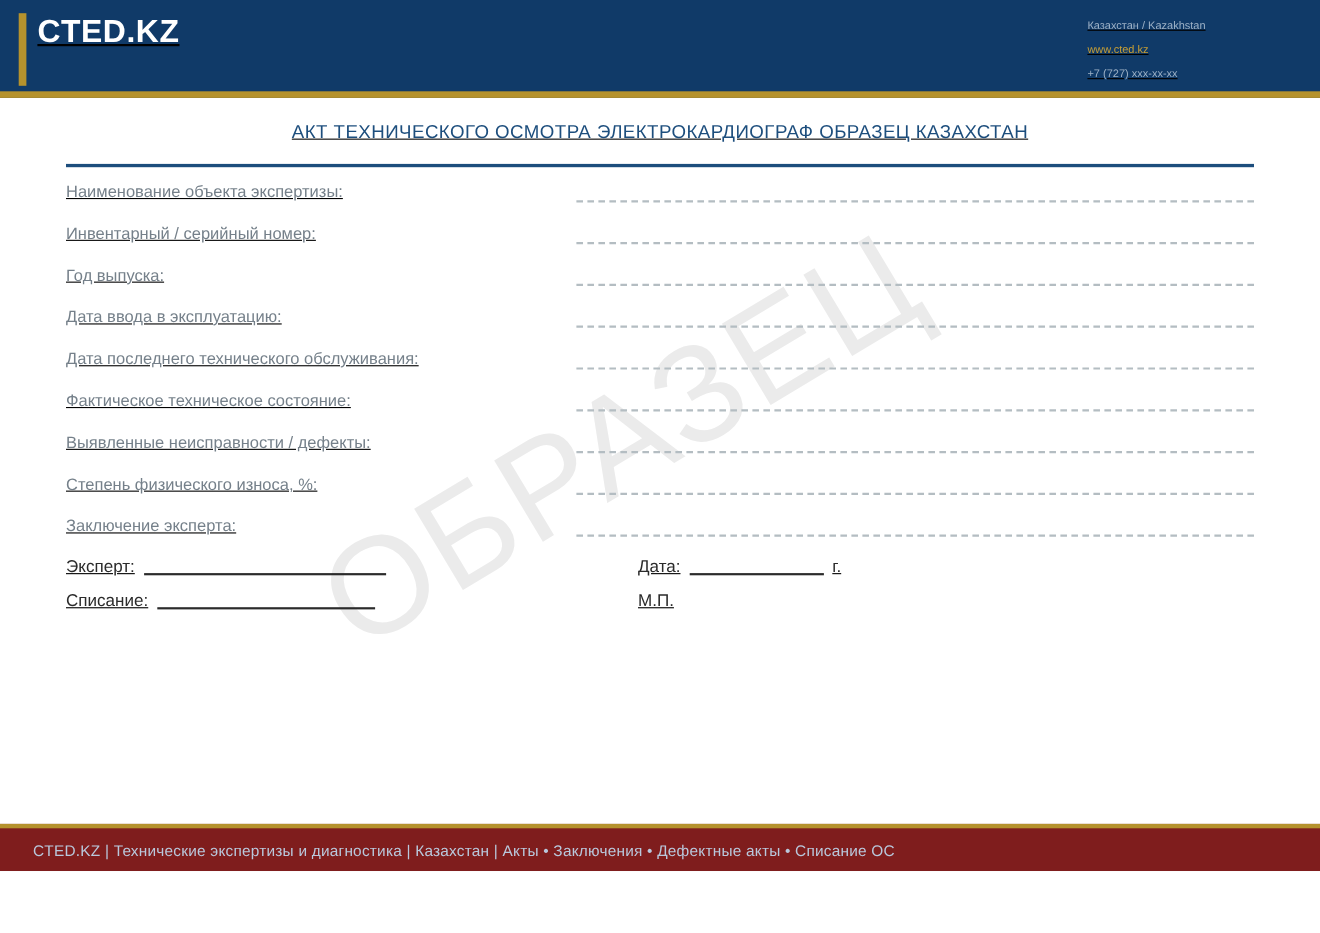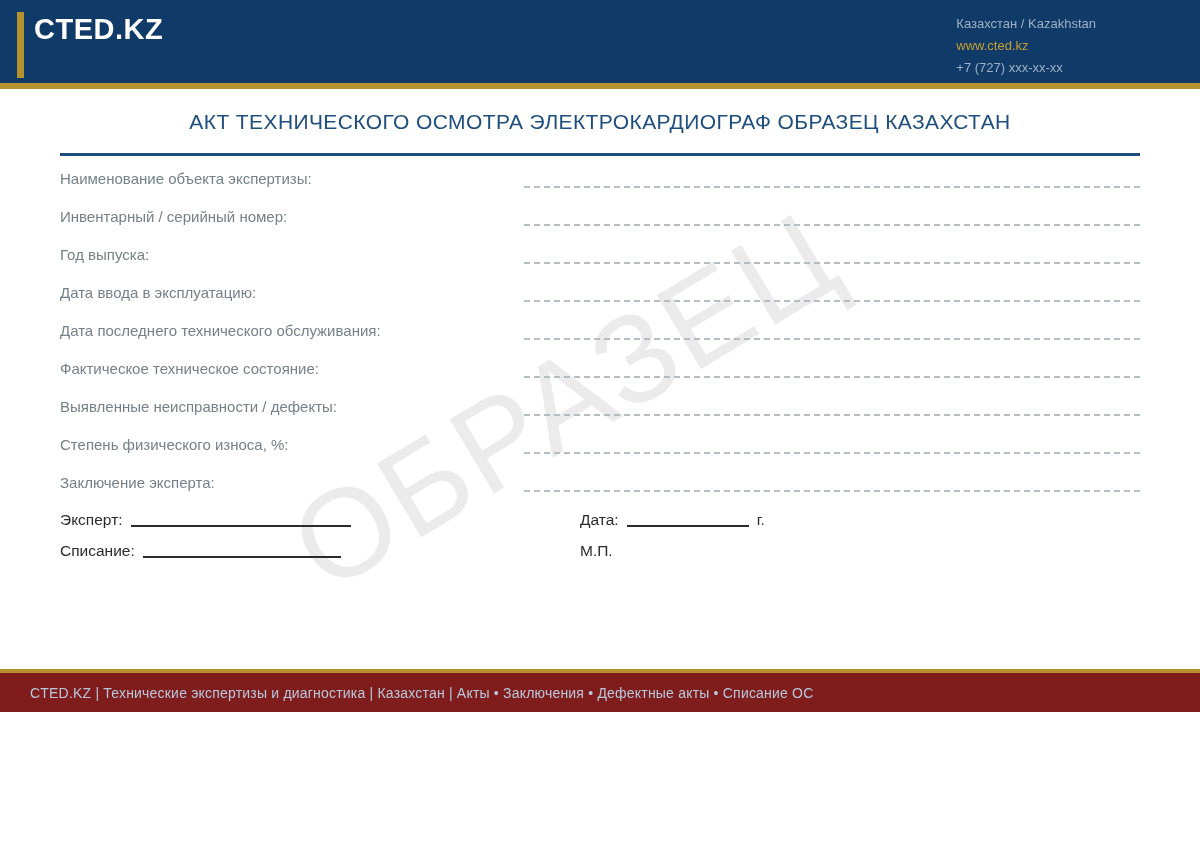--- a/index.html
+++ b/index.html
@@ -2,23 +2,24 @@
 <html><head>
 <meta charset="utf-8">
 <style>
   * { margin: 0; padding: 0; box-sizing: border-box; }
   html, body { background: #fff; }
   body { font-family: "Liberation Sans", sans-serif; }
 
   .page {
     position: relative;
     width: 1200px;
-    height: 712px;
+    height: 792px;
     background: #ffffff;
     overflow: hidden;
+    text-decoration: underline;
   }
 
   
   .header {
     position: relative;
     height: 89px;
     background: #103a68;
     border-bottom: 6px solid #b5922d;
     display: flex;
     justify-content: space-between;
@@ -42,40 +43,40 @@
     line-height: 34px;
   }
   .tagline {
     color: #b9c8dc;
     font-size: 13.5px;
     margin-top: 7px;
   }
   .contact {
     padding-top: 13px;
     margin-right: 104px;
-    font-size: 13px;
+    font-size: 10px;
     line-height: 22px;
     color: #9db1c6;
   }
   .contact .site {
     color: #c79f35;
     text-decoration: none;
     display: block;
   }
 
   
   .main {
     position: relative;
     padding: 0 60px;
     z-index: 1;
   }
   .doc-title {
     margin-top: 21px;
     text-align: center;
-    font-size: 21px;
+    font-size: 17px;
     font-weight: 400;
     color: #1d4e7d;
     letter-spacing: 0.4px;
   }
   .title-rule {
     height: 3px;
     background: #1d4e7d;
     margin-top: 19px;
   }
 

